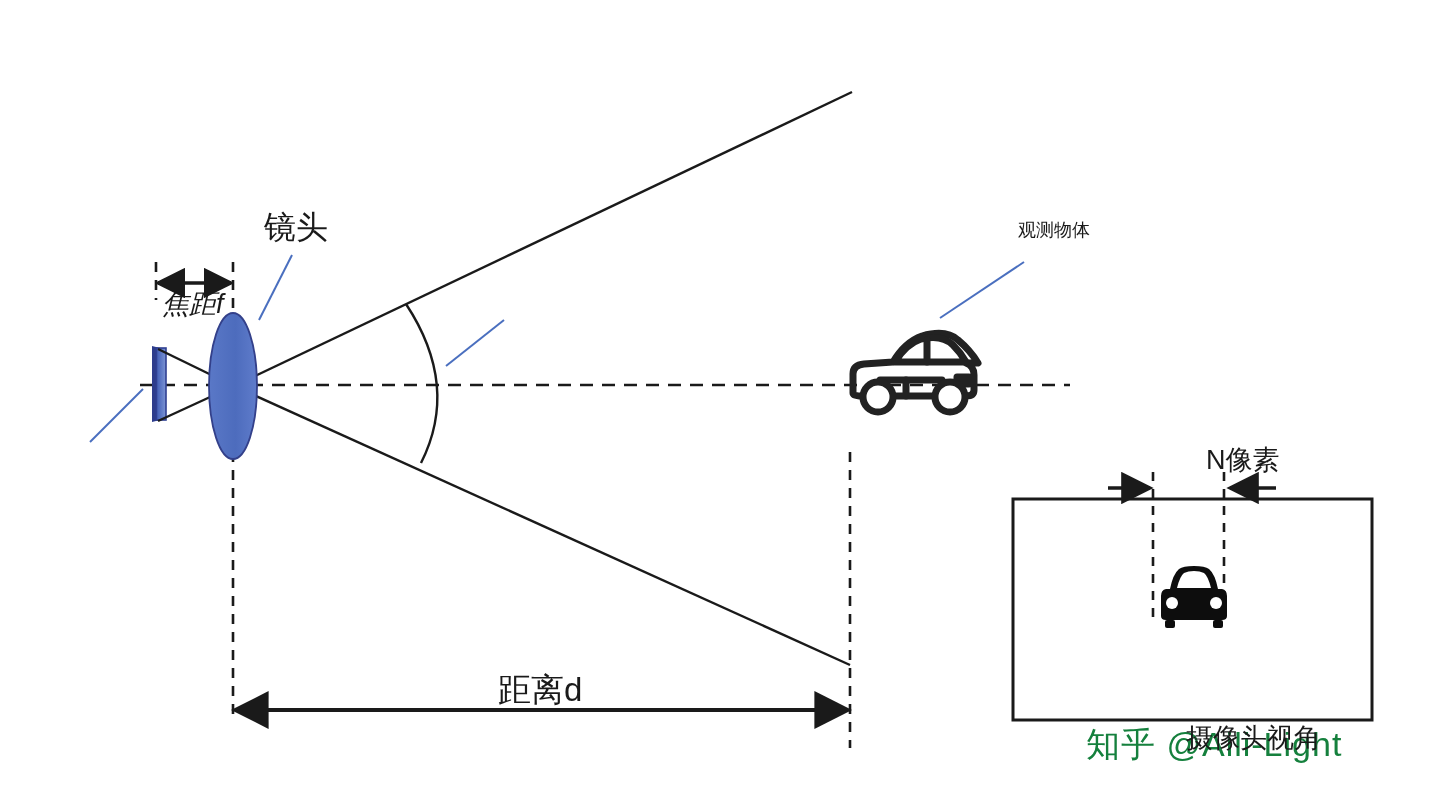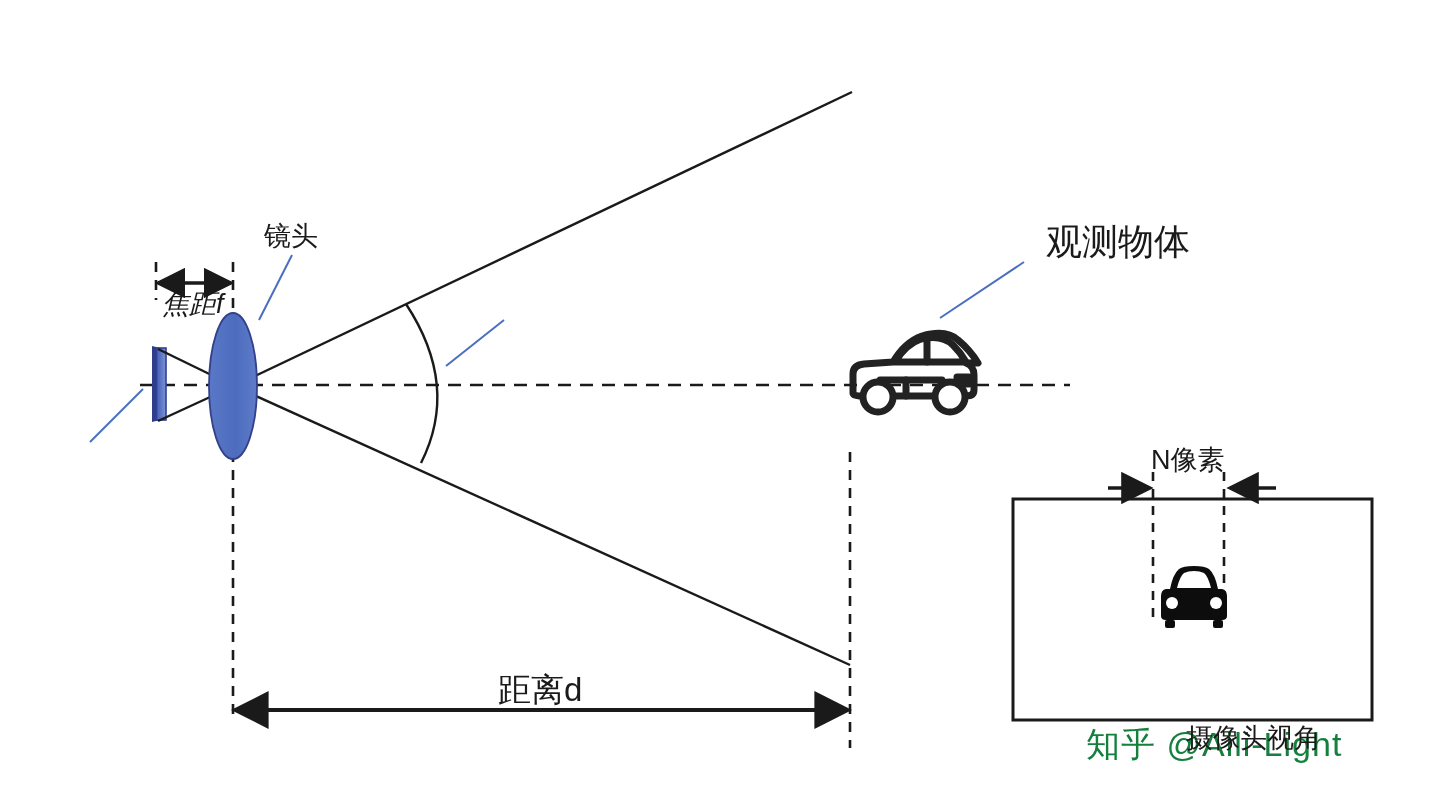--- a/index.html
+++ b/index.html
@@ -24,27 +24,27 @@
     width: 1440px;
     height: 810px;
   }
   .lbl {
     position: absolute;
     color: #1a1a1a;
     font-family: "Liberation Sans", "DejaVu Sans", sans-serif;
     white-space: pre;
     line-height: 1.20;
   }
-  .lbl-lens      { left: 264px; top: 220px;  font-size: 27px; }
+  .lbl-lens      { left: 264px; top: 208px;  font-size: 32px; }
   .lbl-focal     { left: 162px; top: 288px;  font-size: 27px; font-style: italic; }
   .lbl-cmos      { left: 38px;  top: 456px;  font-size: 27px; }
   .lbl-fov       { left: 508px; top: 294px;  font-size: 27px; }
-  .lbl-object    { left: 1018px;top: 220px;  font-size: 36px; margin-left: 28px; }
+  .lbl-object    { left: 1018px;top: 220px;  font-size: 18px; }
   .lbl-distance  { left: 498px; top: 670px;  font-size: 33px; }
-  .lbl-npixel    { left: 1151px;top: 444px;  font-size: 27px; }
+  .lbl-npixel    { left: 1206px;top: 444px;  font-size: 27px; }
   .lbl-camview   { left: 1172px;top: 722px;  font-size: 27px; margin-left: 14px; }
   .wm {
     position: absolute;
     left: 1086px;
     top: 722px;
     font-size: 34px;
     letter-spacing: 1px;
     color: #15803d;
     font-family: "Liberation Sans", "DejaVu Sans", sans-serif;
     white-space: pre;

